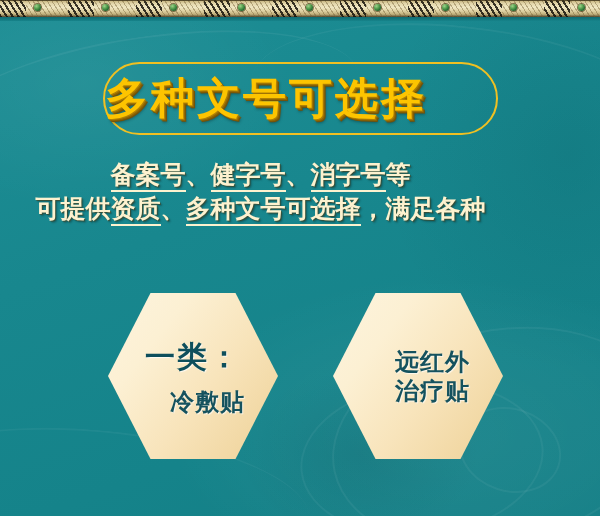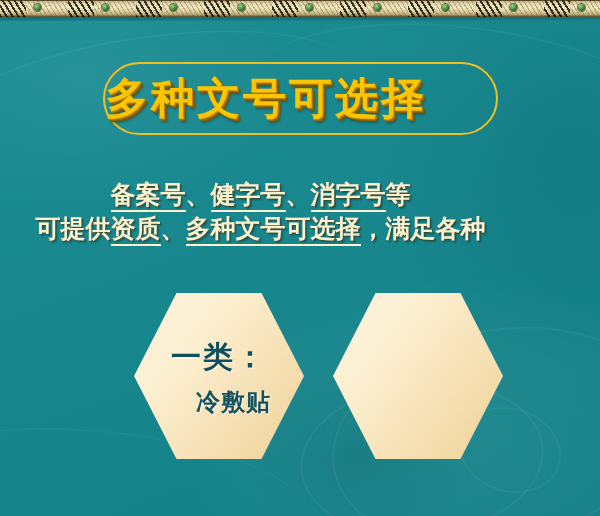--- a/index.html
+++ b/index.html
@@ -177,21 +177,20 @@
     text-align: center;
     font-family: "DejaVu Serif", "Liberation Serif", serif;
     font-weight: 700;
     font-size: 25px;
     line-height: 34px;
     color: #fdf2cf;
     text-shadow:
       1px 1px 0 rgba(90,60,10,0.5),
       2px 2px 2px rgba(0,0,0,0.30);
     white-space: nowrap;
-    margin-top: 20px;
   }
   .body-copy .ln { display: block; }
   .body-copy .u {
     border-bottom: 2px solid #fdf2cf;
     padding-bottom: 1px;
   }
 
   
   .hex {
     position: absolute;
@@ -199,21 +198,21 @@
     height: 166px;
     clip-path: polygon(25% 0%, 75% 0%, 100% 50%, 75% 100%, 25% 100%, 0% 50%);
     background:
       linear-gradient(128deg, #fdf4de 0%, #fcf0d3 28%, #f8e4bb 58%, #f2d9a6 82%, #ecd098 100%);
     filter: drop-shadow(3px 4px 4px rgba(0,0,0,0.30));
     display: flex;
     flex-direction: column;
     align-items: center;
     justify-content: center;
   }
-  .hex-left  { left: 134px; top: 293px; }
+  .hex-left  { left: 108px; top: 293px; }
   .hex-right { left: 333px; top: 293px; }
 
   .hex-title {
     font-family: "DejaVu Serif", "Liberation Serif", serif;
     font-weight: 700;
     font-size: 30px;
     letter-spacing: 2px;
     color: #0e4f5c;
     margin-bottom: 9px;
     text-shadow: 1px 1px 1px rgba(255,255,255,0.75);
@@ -274,15 +273,19 @@
   </div>
 
   <div class="hex hex-left">
     <div class="hex-title">一类：</div>
     <div class="hex-lines" id="hex-items-0">
         <span>冷敷贴</span>
       </div>
   </div>
 
   <div class="hex hex-right">
+    <div class="hex-lines" id="hex-items-1">
+        <span>远红外</span>
+        <span>治疗贴</span>
+      </div>
   </div>
 
 </div>
 
 </body></html>

